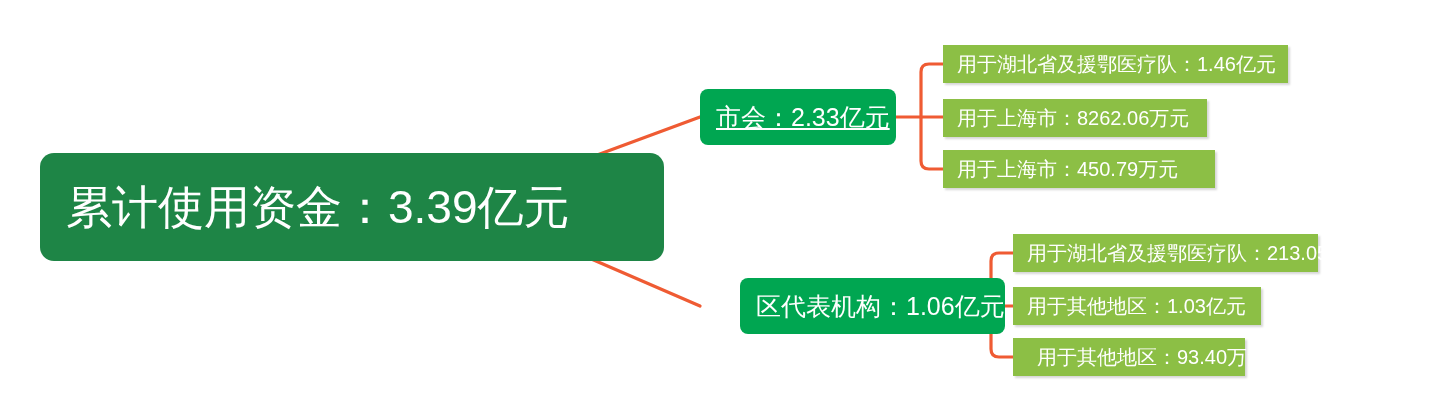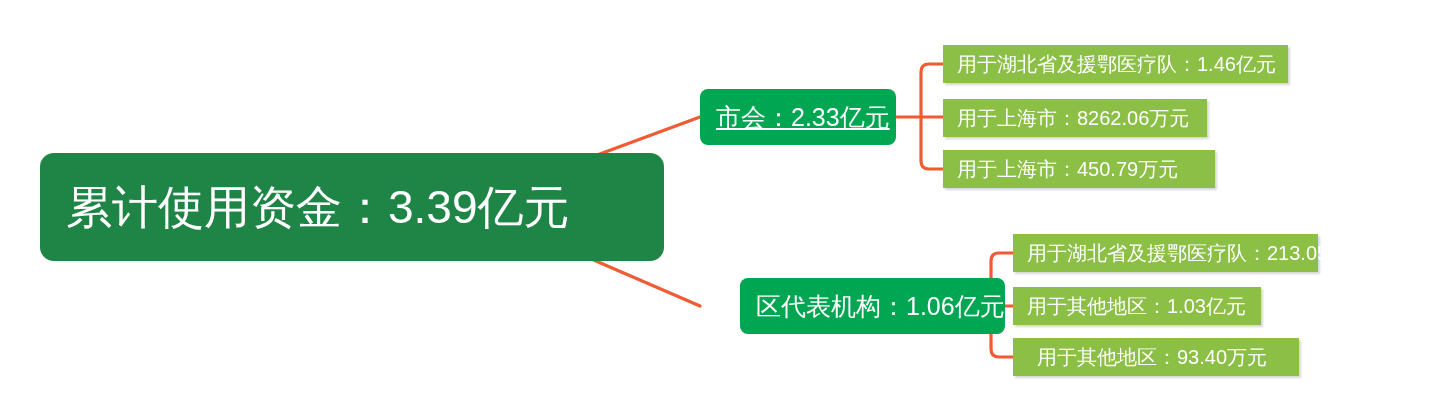--- a/index.html
+++ b/index.html
@@ -64,21 +64,21 @@
     font-size: 20px;
     padding-left: 14px;
     padding-right: 14px;
     box-shadow: 2px 2px 2px rgba(0,0,0,0.16);
   }
   .leaf-a0 { left: 943px;  top: 45px;  width: 345px; }
   .leaf-a1 { left: 943px;  top: 99px;  width: 264px; }
   .leaf-a2 { left: 943px;  top: 150px; width: 272px; }
   .leaf-b0 { left: 1013px; top: 234px; width: 305px; }
   .leaf-b1 { left: 1013px; top: 287px; width: 248px; }
-  .leaf-b2 { left: 1013px; top: 338px; width: 286px; padding-left: 24px; }
+  .leaf-b2 { left: 1013px; top: 338px; width: 232px; padding-left: 24px; }
 </style>
 </head>
 <body>
 
 <div id="canvas">
 
   <svg id="connectors" viewBox="0 0 1437 419" width="1437" height="419" xmlns="http://www.w3.org/2000/svg">
     <g fill="none" stroke="#EF5B33" stroke-width="3.2" stroke-linecap="round" stroke-linejoin="round">
 
       <path d="M 589 158 L 700 117"></path>

